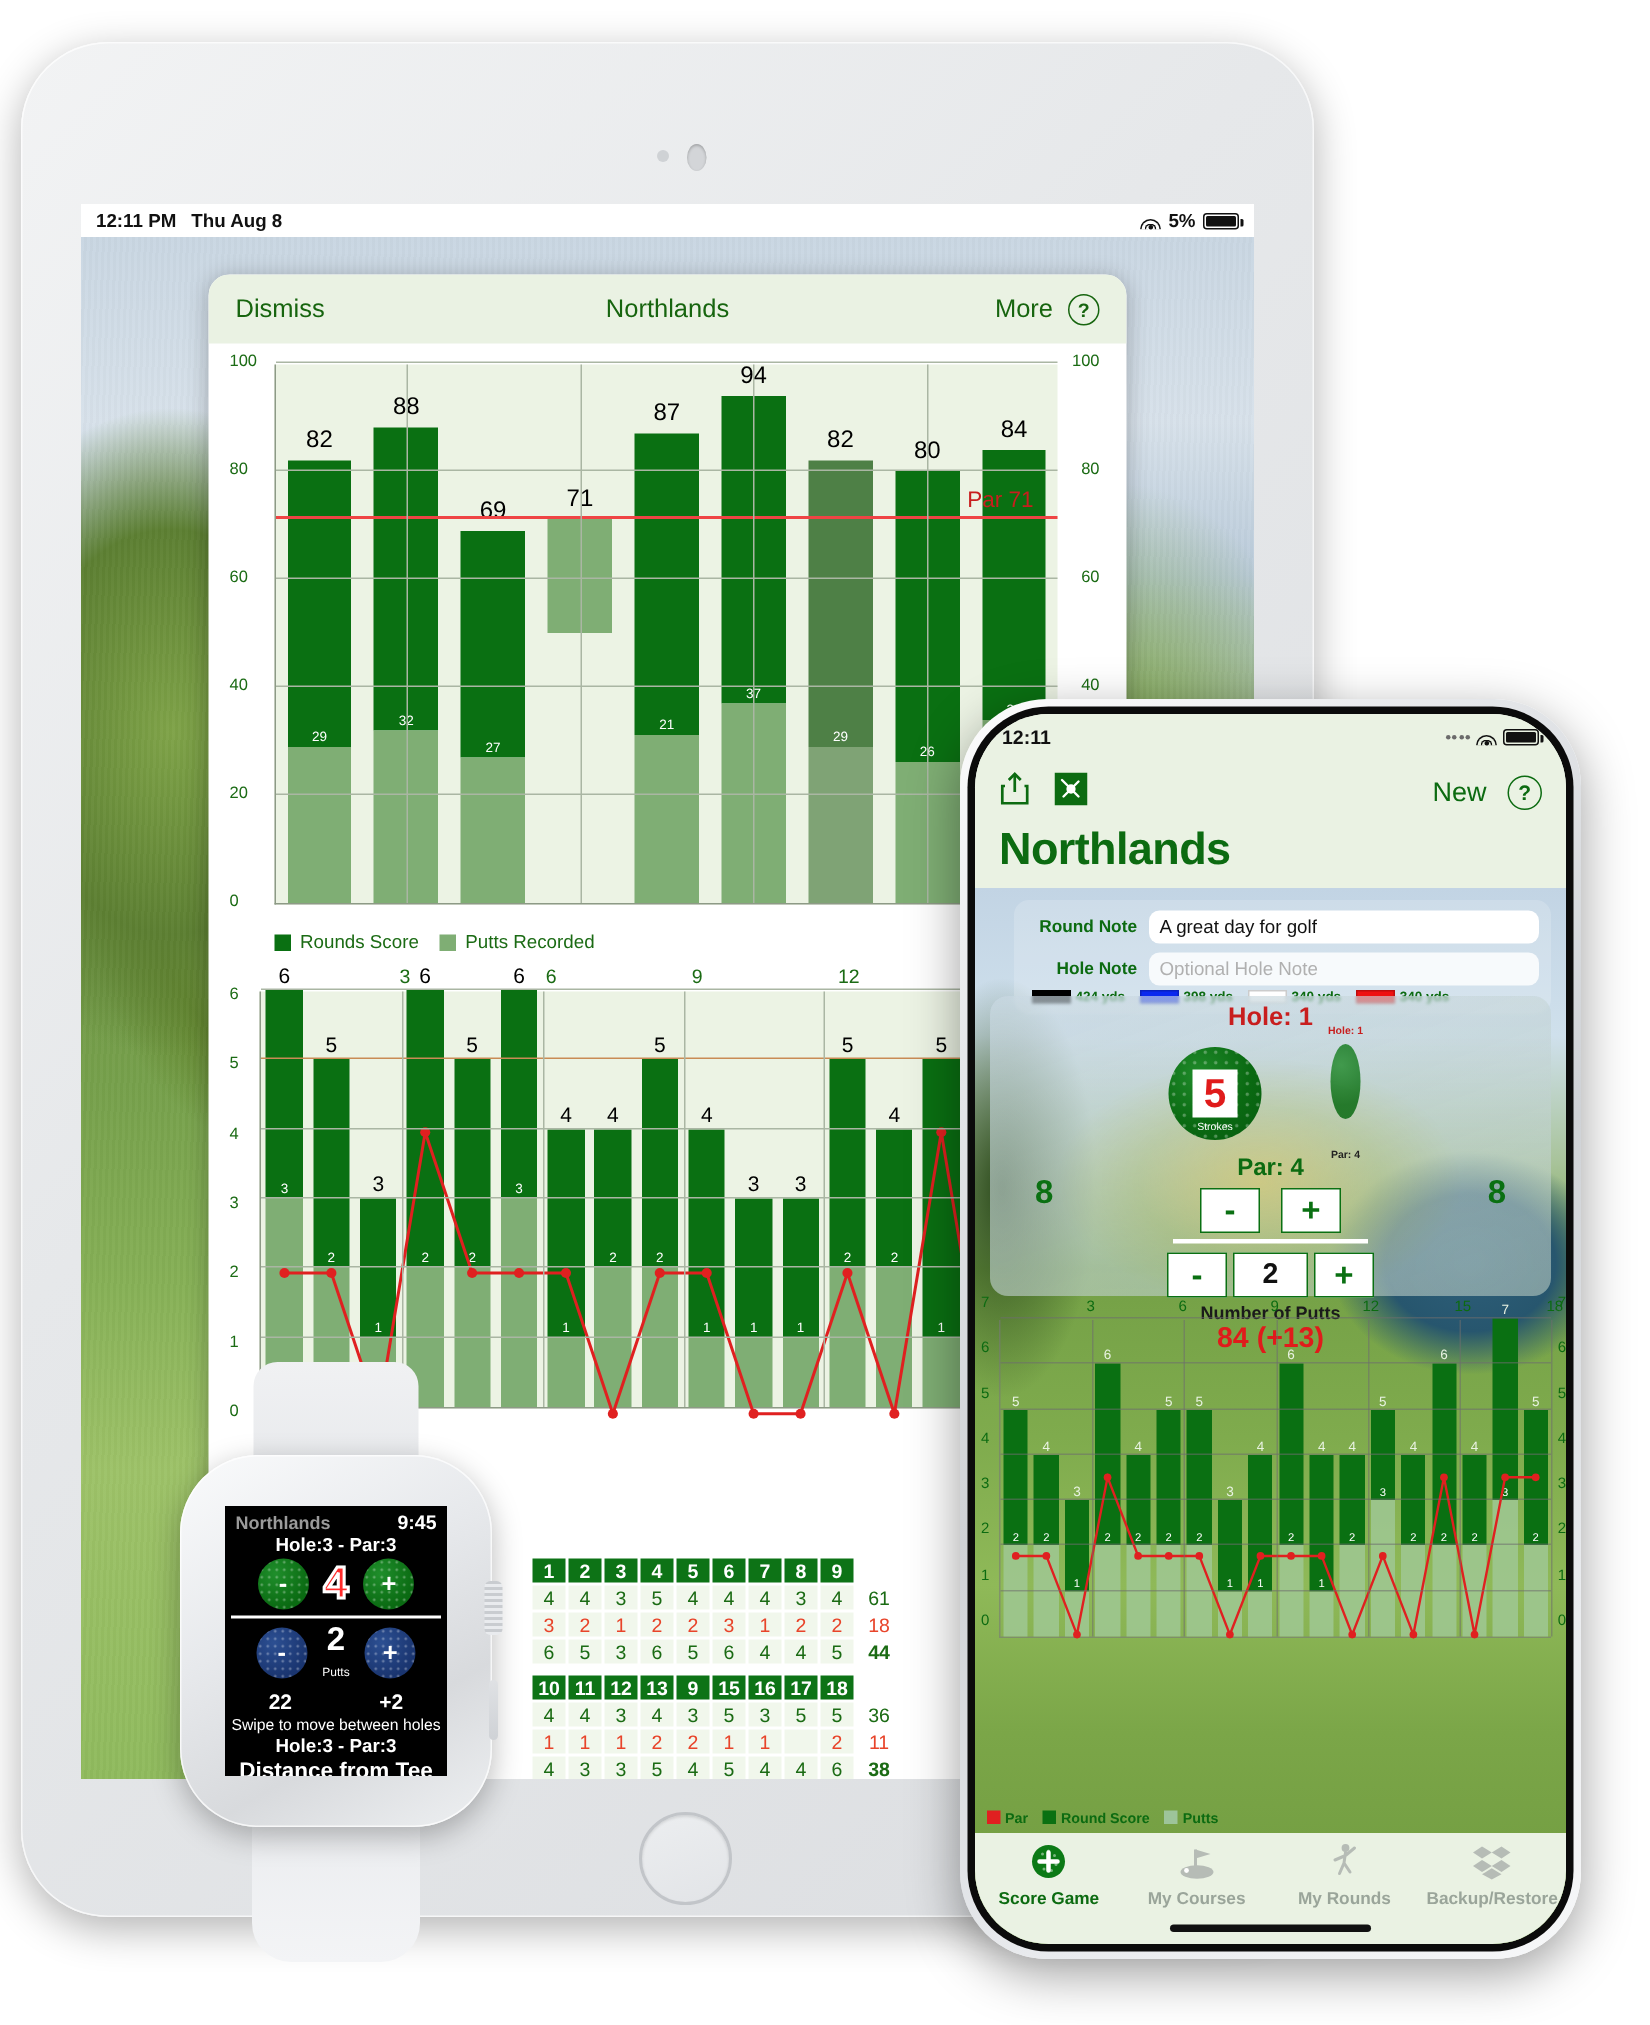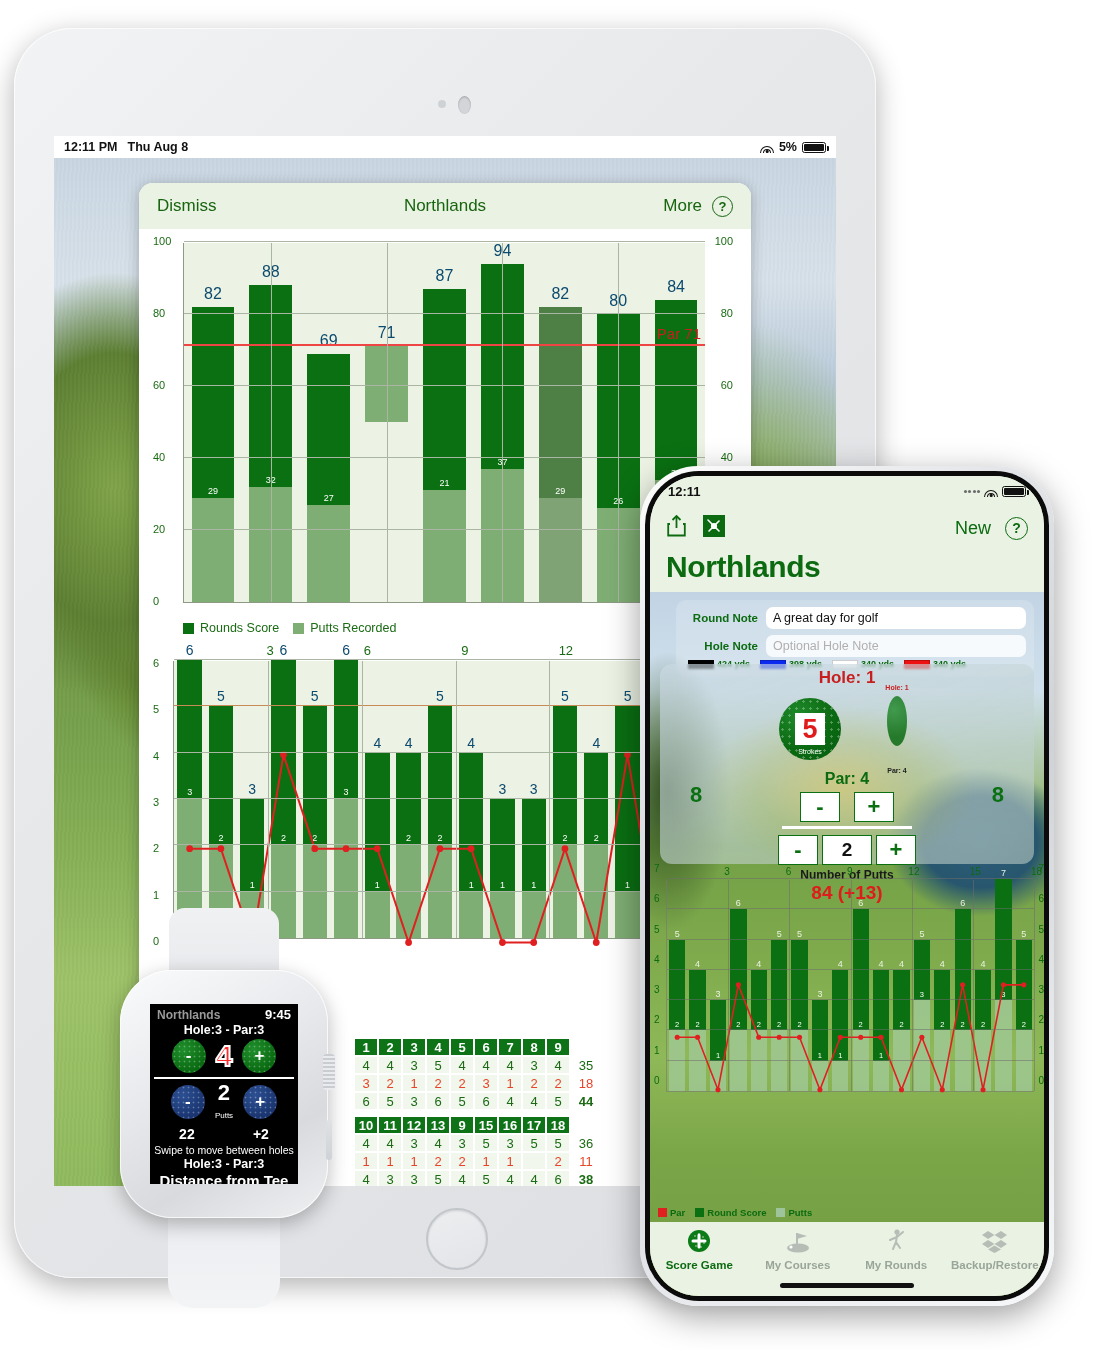--- a/index.html
+++ b/index.html
@@ -74,21 +74,21 @@
   .plot { position:relative; background:#ecf3e4; border-left:1px solid #8d9a86; border-bottom:1px solid #8d9a86;}
   .plot .vline { position:absolute; top:0; bottom:0; width:1px; background:#aab6a3; }
   .plot .hline { position:absolute; left:0; right:0; height:1px; background:#aab6a3; }
   .bars { position:absolute; inset:0; display:flex; align-items:flex-end; }
   .bar-slot { flex:1; position:relative; height:100%; display:flex; flex-direction:column; justify-content:flex-end; align-items:center;}
   .bar { width:74%; position:relative; }
   .bar .seg-top { background:#0a7012; width:100%; position:relative; }
   .bar .seg-bot { background:#7fae74; width:100%; position:relative;}
   .bar.dim .seg-top{ background:#4e8046; }
   .bar.dim .seg-bot{ background:#7fa375; }
-  .val-top { position:absolute; left:0; right:0; text-align:center; color:#0c4a6e;
+  .val-top { position:absolute; left:0; right:0; text-align:center; color:#000000;
      font-size:16px; }
   .val-in { position:absolute; left:0; right:0; text-align:center; color:#fff; font-size:9px; }
   .ax-lbl { position:absolute; color:#1b6b14; font-size:11px; }
   .par-line { position:absolute; left:0; right:0; height:2px; background:#ef4444; }
   .par-tag { position:absolute; color:#c81e1e; font-size:15px; }
   .legend { display:flex; align-items:center; gap:6px; font-size:12.5px; color:#1b6b14; }
   .legend .sw { width:11px;height:11px;display:inline-block;}
 
   
   .polyline-layer{position:absolute;inset:0;pointer-events:none;}
@@ -343,21 +343,21 @@
                   <div class="val-top" style="bottom: 306.4px;">84</div>
                   <div class="bar" style="height: 302.4px;">
                     <div class="seg-top" style="height: 180px;">
                       <div class="val-in" style="bottom: 2px;">34</div>
                     </div>
                     <div class="seg-bot" style="height: 122.4px;"></div>
                   </div>
                 </div>
               </div>
             <div class="par-line" id="parline1" style="bottom: 255.6px;"></div>
-            <div class="par-tag" id="partag1" style="bottom: 259.6px; right: 4px;">Par 71</div>
+            <div class="par-tag" id="partag1" style="bottom: 259.6px; right: 16px;">Par 71</div>
           <div class="hline" style="bottom: 72px;"></div>
               <div class="hline" style="bottom: 144px;"></div>
               <div class="hline" style="bottom: 216px;"></div>
               <div class="hline" style="bottom: 288px;"></div>
               <div class="hline" style="bottom: 360px;"></div>
               <div class="vline" style="left: 16.6667%;"></div>
               <div class="vline" style="left: 38.8889%;"></div>
               <div class="vline" style="left: 61.1111%;"></div>
               <div class="vline" style="left: 83.3333%;"></div>
             </div>
@@ -606,21 +606,21 @@
           <div class="sc-row sc-body" id="sc-p1">
               <div class="sc-cell">4</div>
               <div class="sc-cell">4</div>
               <div class="sc-cell">3</div>
               <div class="sc-cell">5</div>
               <div class="sc-cell">4</div>
               <div class="sc-cell">4</div>
               <div class="sc-cell">4</div>
               <div class="sc-cell">3</div>
               <div class="sc-cell">4</div>
-              <div class="sc-tot">35</div>
+              <div class="sc-tot">61</div>
             </div>
           <div class="sc-row sc-body red" id="sc-u1">
               <div class="sc-cell">3</div>
               <div class="sc-cell">2</div>
               <div class="sc-cell">1</div>
               <div class="sc-cell">2</div>
               <div class="sc-cell">2</div>
               <div class="sc-cell">3</div>
               <div class="sc-cell">1</div>
               <div class="sc-cell">2</div>

